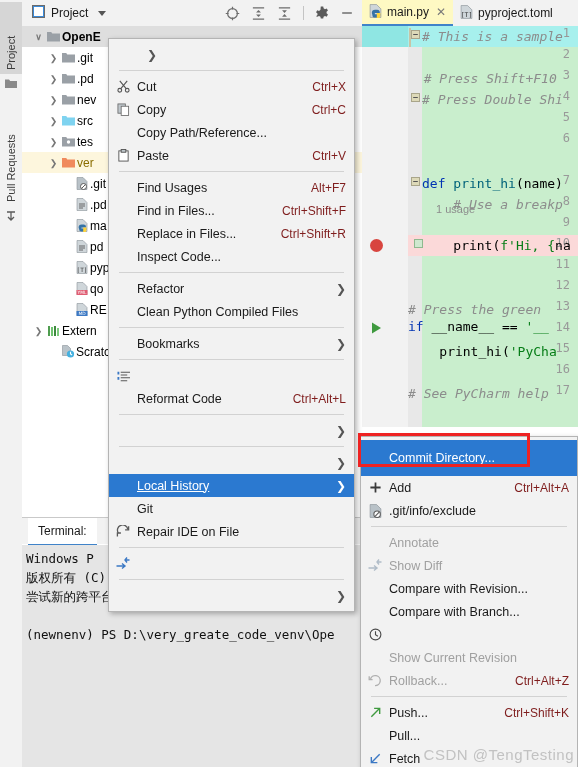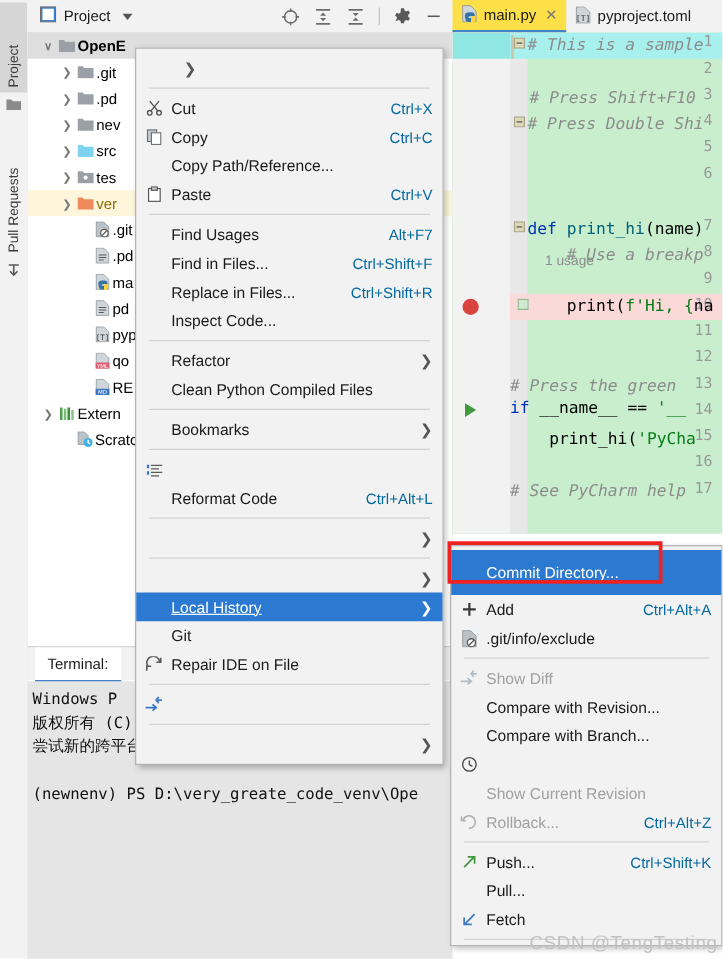--- a/index.html
+++ b/index.html
@@ -68,21 +68,21 @@
   }
   .term-body .lnk { color:#2b62c9; text-decoration:underline; }
 
   
   .editor {
     position:absolute; left:362px; top:0; width:216px; height:767px;
     background:#ffffff;
   }
   .ed-tabbar { position:absolute; left:0; top:0; width:216px; height:26px; background:#f2f2f2; display:flex; align-items:stretch;}
   .ed-tab { display:flex; align-items:center; gap:5px; padding:0 7px; font-size:12px; color:#1a1a1a; white-space:nowrap;}
-  .ed-tab.active { background:#fde047; border-bottom:2px solid #4083c9; }
+  .ed-tab.active { background:#fef9c3; border-bottom:2px solid #4083c9; }
   .x-close { color:#7a7a7a; font-size:12px; margin-left:2px;}
   .ed-body { position:absolute; left:0; top:26px; width:216px; height:401px; background:#c9eecd; overflow:hidden;}
   .gutter { position:absolute; left:0; top:0; width:46px; height:401px; background:#f2f2f2; }
   .ln { position:absolute; right:8px; width:40px; text-align:right; font-family:"DejaVu Sans Mono", monospace; font-size:12px; color:#999; }
   .fold-col { position:absolute; left:46px; top:0; width:14px; height:401px; background:#e8e8e8;}
   .code { position:absolute; left:60px; top:0; right:0; font-family:"DejaVu Sans Mono", monospace; font-size:13px; white-space:pre; }
   .cl { position:absolute; left:0; height:21px; line-height:21px; }
   .cmt { color:#8c8c8c; font-style:italic; }
   .kw { color:#0033b3; }
   .fn { color:#00627a; }
@@ -96,21 +96,21 @@
   .ctxmenu {
     position:absolute; left:108px; top:38px; width:247px;
     background:#f2f2f2; border:1px solid #b4b4b4;
     box-shadow:2px 2px 5px rgba(0,0,0,0.28);
     font-size:12.5px; color:#1a1a1a;
     padding:4px 0; box-sizing:border-box;
   }
   .mi { position:relative; height:23px; display:flex; align-items:center; padding:0 8px 0 0; box-sizing:border-box;}
   .mi .mi-ic { width:28px; display:inline-flex; justify-content:center; align-items:center; flex:0 0 28px;}
   .mi .mi-lb { flex:1 1 auto; white-space:nowrap; }
-  .mi .mi-ks { color:#0369a1; font-size:12px; margin-left:12px; white-space:nowrap;}
+  .mi .mi-ks { color:#7f1d1d; font-size:12px; margin-left:12px; white-space:nowrap;}
   .mi .mi-ar { color:#555; font-size:12px; margin-left:10px; }
   .mi.sel { background:#2b79d0; color:#ffffff; }
   .mi.sel .mi-ar { color:#fff; }
   .mi.dis { color:#a0a0a0; }
   .msep { height:1px; background:#d2d2d2; margin:4px 10px; }
   .u { text-decoration:underline; }
 
   
   .submenu {
     position:absolute; left:360px; top:436px; width:218px;
@@ -656,20 +656,24 @@
             <path d="M1 0.5h6l4 4v8H1z" fill="#b9c2c8" stroke="#8a9298" stroke-width=".6"></path>
             <circle cx="7.5" cy="9.5" r="3" fill="#ffffff" stroke="#5a5a5a" stroke-width="1"></circle>
             <path d="M5.6 11.4l3.8-3.8" stroke="#5a5a5a" stroke-width="1"></path>
           </svg>
       </span>
       <span class="mi-lb">.git/info/exclude</span>
     </div>
     <div class="msep"></div>
 
     <div class="mi dis">
+      <span class="mi-ic"></span>
+      <span class="mi-lb">Annotate</span>
+    </div>
+    <div class="mi dis">
       <span class="mi-ic">
         <svg width="14" height="13" viewBox="0 0 14 13">
             <path d="M0.5 9h8M6 6.5L9 9l-3 2.5" fill="none" stroke="#b0bcc8" stroke-width="1.4"></path>
             <path d="M13.5 3h-4M11 5.5L9 3l2-2.5" fill="none" stroke="#b0bcc8" stroke-width="1.4"></path>
           </svg>
       </span>
       <span class="mi-lb">Show Diff</span>
     </div>
     <div class="mi">
       <span class="mi-ic"></span>

